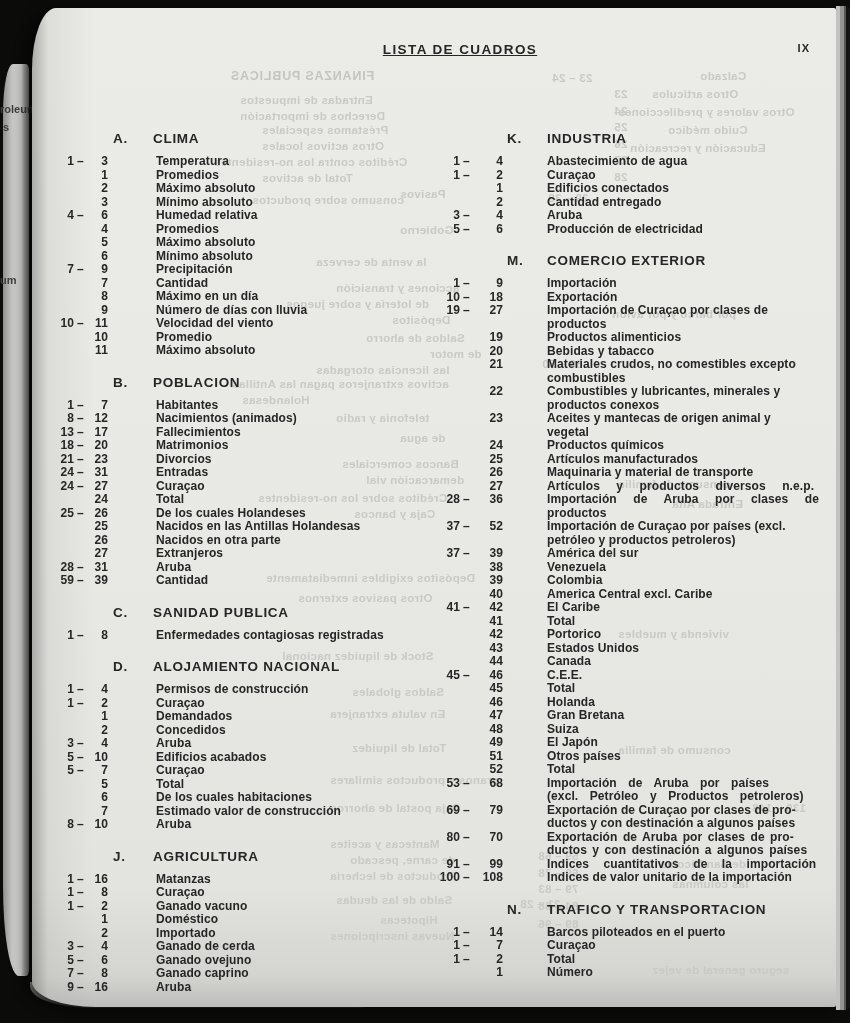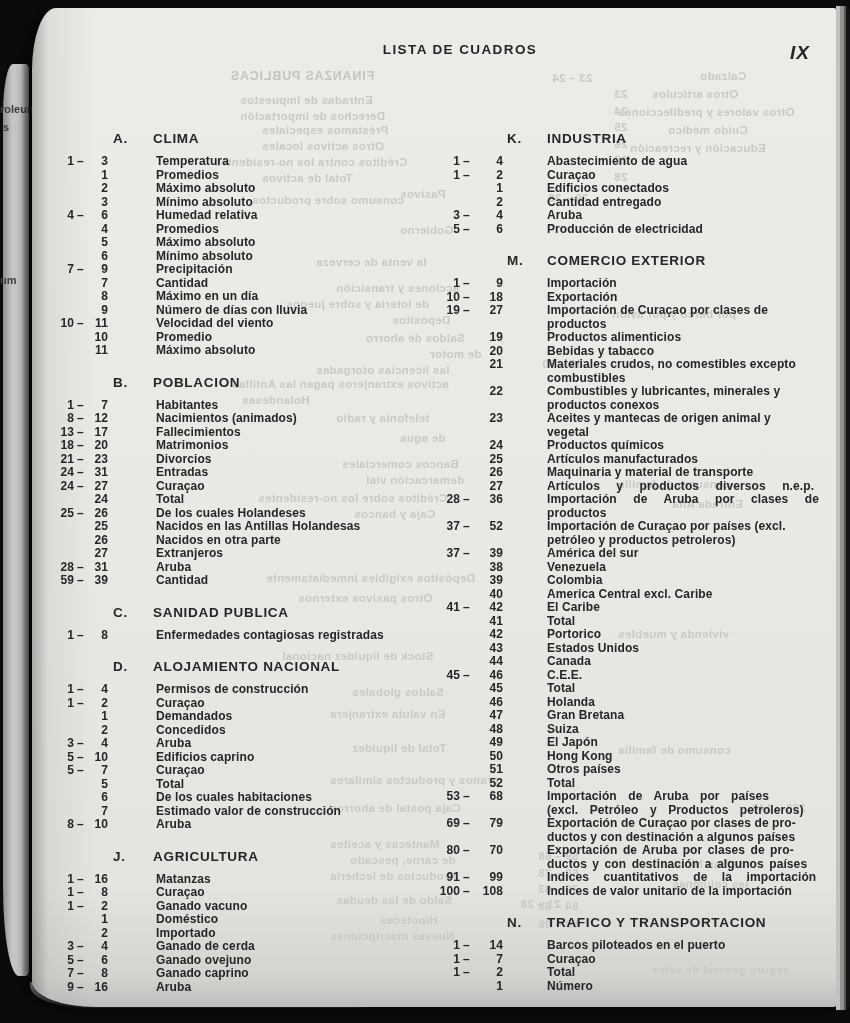--- a/index.html
+++ b/index.html
@@ -42,22 +42,22 @@
   
   .ghost-layer{position:absolute;inset:0;overflow:hidden;border-radius:inherit;}
   .ghost{
     position:absolute;transform:scaleX(-1);
     color:#c9c9c6;font-size:11.5px;line-height:16.5px;letter-spacing:.3px;
     white-space:pre-line;
   }
   .ghost-strong{font-size:12.5px;color:#c4c4c1;letter-spacing:.8px;}
   
   .hdr{position:absolute;top:34px;left:0;right:0;text-align:center;padding-left:52px;
-       font-size:13.5px;letter-spacing:1.4px;}
-  .pageno{position:absolute;top:34px;right:26px;font-size:19px;letter-spacing:1px;font-style:italic;}
+       font-size:13.5px;letter-spacing:1.4px;text-decoration:underline;}
+  .pageno{position:absolute;top:34px;right:26px;font-size:11px;letter-spacing:1px;}
   .col{position:absolute;top:122px;}
   .col-left{left:18px;width:392px;}
   .col-right{left:402px;width:414px;}
   .section{margin-top:16px;}
   .section:first-child{margin-top:0;}
   .sec-head{display:flex;font-size:13.5px;letter-spacing:.7px;line-height:18px;margin-bottom:7px;}
   .col-left .sec-head{padding-left:63px;}
   .col-right .sec-head{padding-left:73px;}
   .sec-letter{width:40px;flex:none;}
   .row{display:flex;line-height:13.5px;font-size:12px;letter-spacing:.1px;align-items:flex-start;}
@@ -388,21 +388,21 @@
         <div class="row">
           <span class="n1">3</span>
           <span class="dash">–</span>
           <span class="n2">4</span>
           <span class="label">Aruba</span>
         </div>
         <div class="row">
           <span class="n1">5</span>
           <span class="dash">–</span>
           <span class="n2">10</span>
-          <span class="label">Edificios caprino</span>
+          <span class="label">Edificios acabados</span>
         </div>
         <div class="row">
           <span class="n1">5</span>
           <span class="dash">–</span>
           <span class="n2">7</span>
           <span class="label">Curaçao</span>
         </div>
         <div class="row">
           <span class="n1"></span>
           <span class="dash"></span>
@@ -713,26 +713,20 @@
         </div>
         <div class="row">
           <span class="n1"></span>
           <span class="dash"></span>
           <span class="n2">49</span>
           <span class="label">El Japón</span>
         </div>
         <div class="row">
           <span class="n1"></span>
           <span class="dash"></span>
-          <span class="n2">50</span>
-          <span class="label">Hong Kong</span>
-        </div>
-        <div class="row">
-          <span class="n1"></span>
-          <span class="dash"></span>
           <span class="n2">51</span>
           <span class="label">Otros países</span>
         </div>
         <div class="row">
           <span class="n1"></span>
           <span class="dash"></span>
           <span class="n2">52</span>
           <span class="label">Total</span>
         </div>
         <div class="row">

